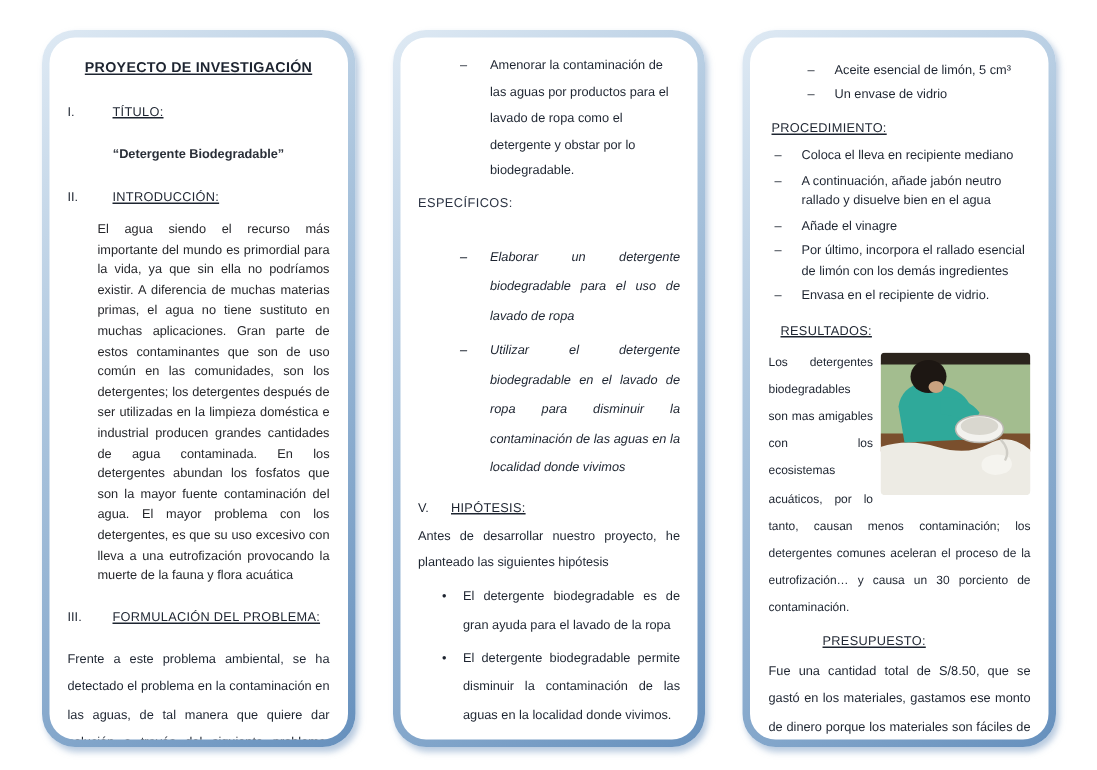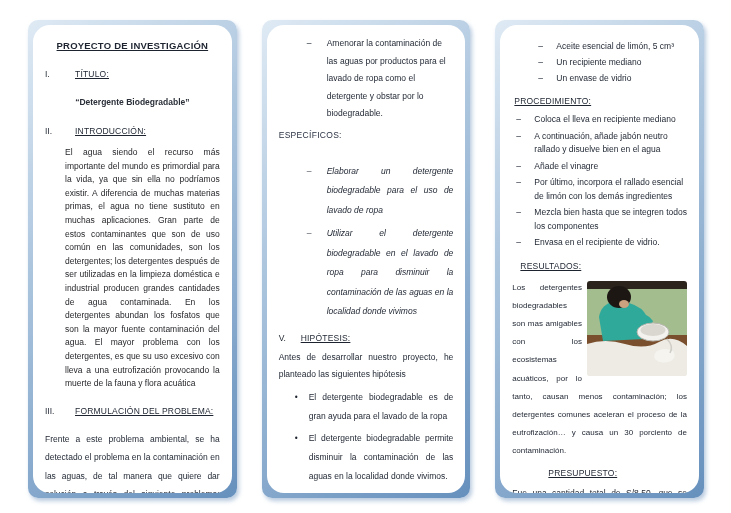--- a/index.html
+++ b/index.html
@@ -9,21 +9,21 @@
     width:731px; height:513px;
     background:#ffffff;
     display:flex;
     gap:25px;
     padding:20px 27px 15px 28px;
     font-family:"Liberation Sans","DejaVu Sans",sans-serif;
     color:#1d2430;
   }
   .panel-wrap {
     flex:1 1 0;
-    border-radius:10px;
+    border-radius:22px;
     padding:5px;
     background:linear-gradient(140deg,#dfeaf4 0%,#aac4dd 40%,#6690bd 100%);
     box-shadow:2px 3px 4px rgba(125,158,196,.55);
     min-width:0;
   }
   .panel {
     background:#ffffff;
     border-radius:17px;
     height:100%;
     padding:10px 12px 8px 12px;
@@ -129,32 +129,30 @@
       <div class="p2-gap"></div>
 
     </div>
   </div>
 
   <div class="panel-wrap">
     <div class="panel p3">
 
       <ul class="p3-matcont">
         <li class="dash">Aceite esencial de limón, 5 cm³</li>
-        <li class="dash">Un recipiente mediano</li>
         <li class="dash">Un envase de vidrio</li>
       </ul>
 
       <div class="p3-heading">PROCEDIMIENTO:</div>
 
       <ul class="p3-steps">
         <li class="dash">Coloca el lleva en recipiente mediano</li>
         <li class="dash">A continuación, añade jabón neutro rallado y disuelve bien en el agua</li>
         <li class="dash">Añade el vinagre</li>
         <li class="dash">Por último, incorpora el rallado esencial de limón con los demás ingredientes</li>
-        <li class="dash">Mezcla bien hasta que se integren todos los componentes</li>
         <li class="dash">Envasa en el recipiente de vidrio.</li>
       </ul>
 
       <div class="p3-heading p3-resheading">RESULTADOS:</div>
 
       <div class="p3-resultados just">
         <span class="p3-photo">
           <svg viewBox="0 0 100 95" width="100" height="95" xmlns="http://www.w3.org/2000/svg">
             <rect x="0" y="0" width="100" height="95" fill="#e9e7e1"></rect>
             <rect x="0" y="7" width="100" height="54" fill="#a3bd8f"></rect>

